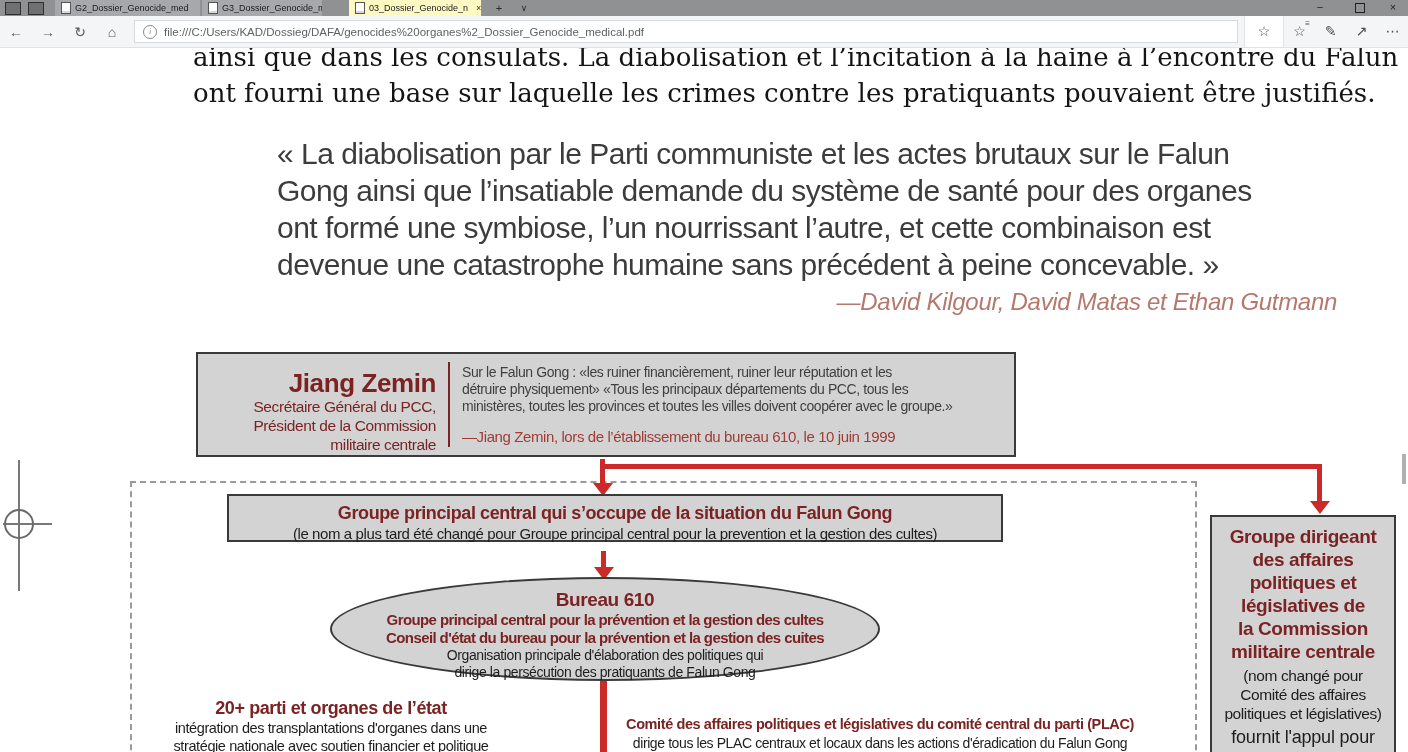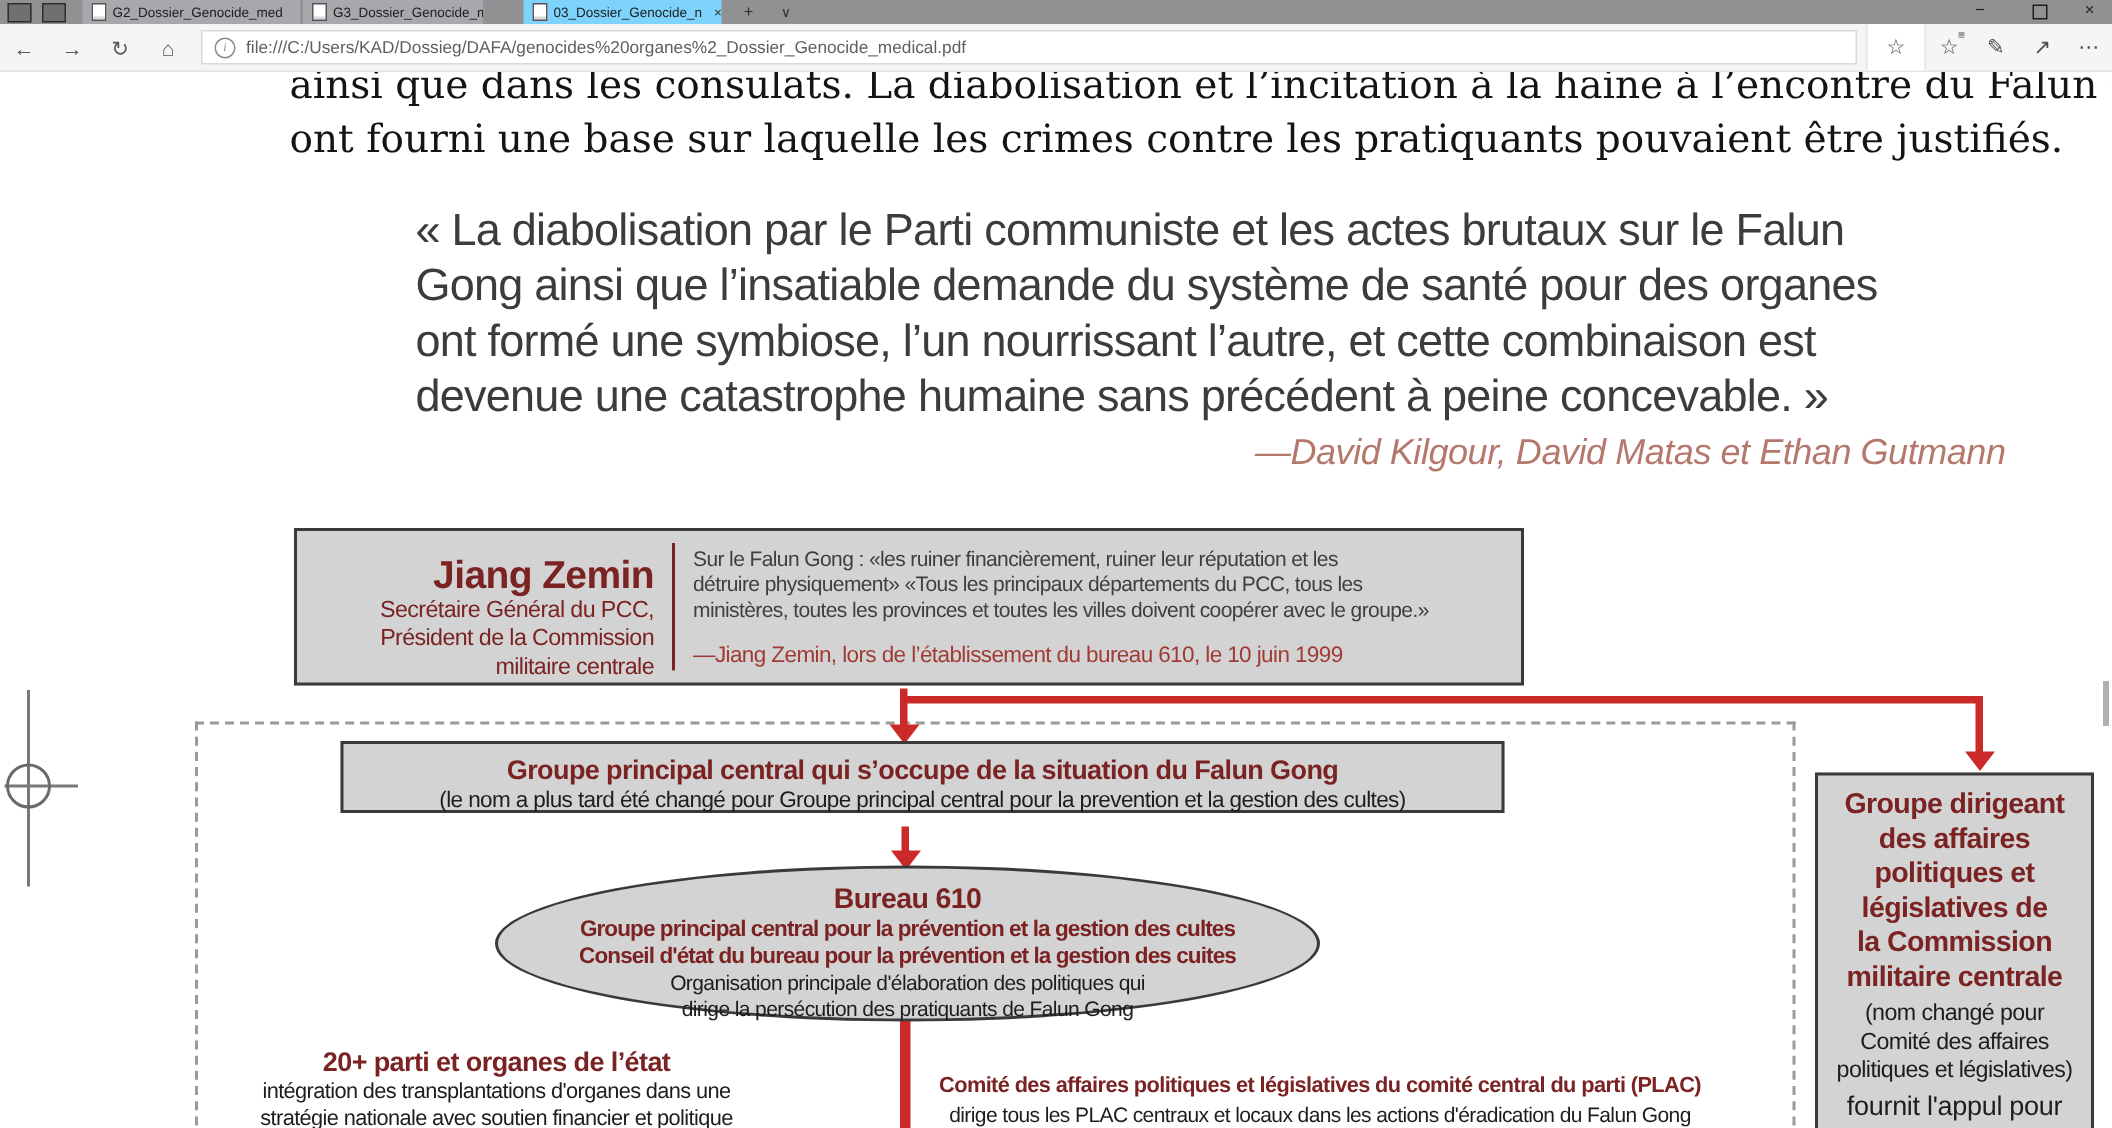--- a/index.html
+++ b/index.html
@@ -4,21 +4,21 @@
 <style>
   html,body{margin:0;padding:0;background:#fff;}
   .window{position:relative;width:1408px;height:752px;overflow:hidden;background:#fff;
           font-family:"Liberation Sans",sans-serif;}
   
   .tabbar{position:absolute;top:0;left:0;width:1408px;height:16px;background:#8f9193;z-index:10;}
   .winicon{position:absolute;top:2px;width:14px;height:11px;border:1.5px solid #2e2e30;background:#6f7072;}
   .tab{position:absolute;top:0;height:16px;display:flex;align-items:center;gap:4px;
        padding:0 6px;font-size:9px;color:#202023;box-sizing:border-box;overflow:hidden;white-space:nowrap;}
   .tab.inactive{background:#a7a8ab;border-right:1px solid #8f9193;}
-  .tab.active{background:#7dd3fc;}
+  .tab.active{background:#fef9c3;}
   .pdficon{width:8px;height:10px;border:1px solid #555;background:#fff;flex:0 0 auto;
            box-shadow:inset 0 -2px 0 #d8d8d8;}
   .tabclose{margin-left:4px;font-size:9px;color:#333;}
   .tabbtn{position:absolute;top:0;height:16px;line-height:16px;color:#2b2b2d;font-size:11px;text-align:center;width:18px;}
   .wctrl{position:absolute;top:0;height:16px;line-height:15px;width:30px;text-align:center;color:#1f1f1f;font-size:11px;}
   .restorebox{display:inline-block;width:8px;height:8px;border:1.2px solid #1f1f1f;background:transparent;margin-top:3px;}
   
   .toolbar{position:absolute;top:16px;left:0;width:1408px;height:31px;background:#f4f5f6;
            border-bottom:1px solid #e2e3e4;z-index:9;display:flex;align-items:center;}
   .navbtn{width:32px;text-align:center;font-size:14px;color:#5a5b5d;flex:0 0 auto;}

